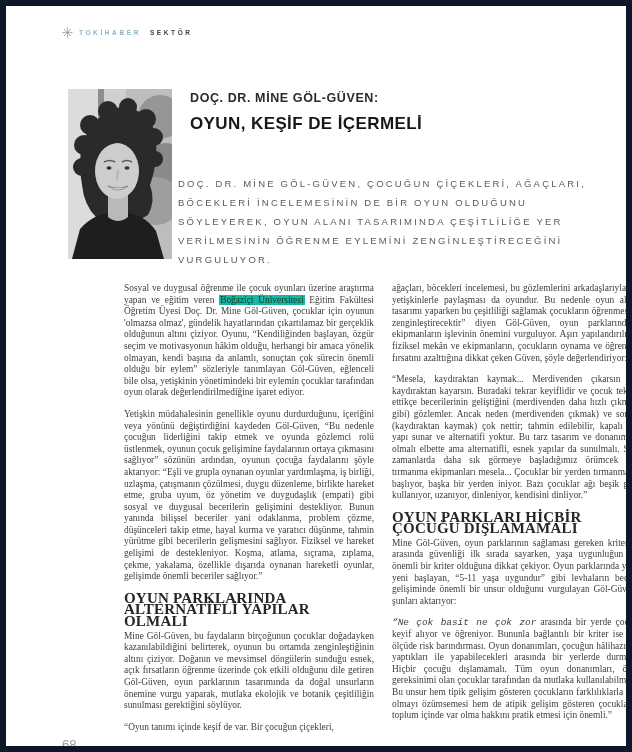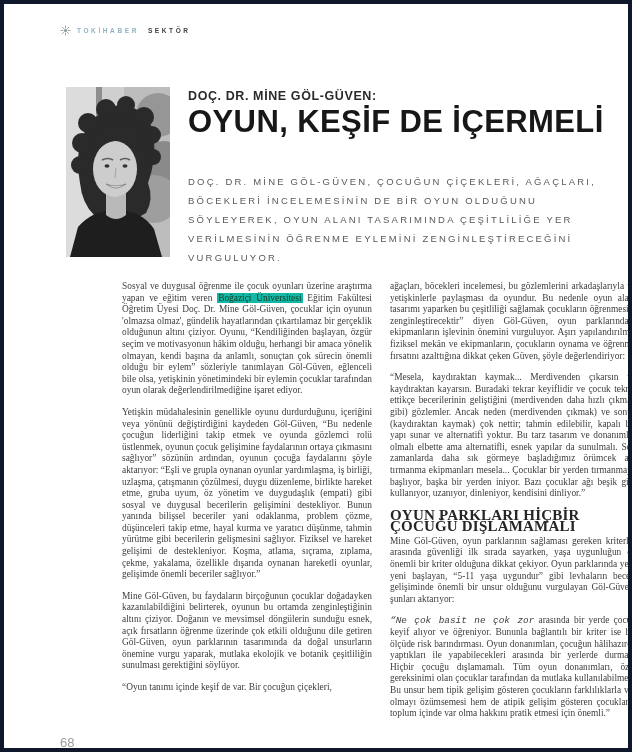--- a/index.html
+++ b/index.html
@@ -1,36 +1,36 @@
 <!DOCTYPE html>
 <html lang="tr"><head>
 <meta charset="utf-8">
 <style>
   html,body { margin:0; padding:0; background:#f4f4f4; }
   .page {
     position:relative; width:632px; height:752px; background:#ffffff;
-    box-sizing:border-box; border:4px solid #0f172a; overflow:hidden;
+    box-sizing:border-box; border:6px solid #0f172a; overflow:hidden;
     font-family:"Liberation Sans", sans-serif;
     padding-left:20px;
   }
   
   .masthead { position:absolute; left:56px; top:21px; display:flex; align-items:center; }
   .masthead .logo { display:inline-flex; margin-right:6px; }
   .masthead .brand { color:#8fb3c3; font-size:6.5px; font-weight:bold; letter-spacing:2.6px; }
   .masthead .section { color:#3f3f3f; font-size:6.5px; font-weight:bold; letter-spacing:2.6px; margin-left:9px; }
   
   .photo { position:absolute; left:62px; top:83px; width:104px; height:170px; }
   .photo svg { display:block; width:100%; height:100%; }
   
   .titleblock { position:absolute; left:184px; top:85px; width:442px; }
   .kicker { font-size:12.5px; font-weight:bold; letter-spacing:0.6px; color:#2a2a2a; }
-  .title { margin:5px 0 12px; font-size:31px; font-weight:bold; letter-spacing:0.4px; color:#171717; line-height:28px; }
+  .title { margin:5px 0 12px; font-size:17px; font-weight:bold; letter-spacing:0.4px; color:#171717; line-height:28px; }
   
   .lede {
-    position:absolute; left:184px; top:168px; width:442px;
+    position:absolute; left:172px; top:168px; width:442px;
     font-size:9.5px; letter-spacing:2.2px; line-height:19px; color:#5a5a5a;
     text-transform:uppercase;
   }
   
   .col {
     position:absolute; top:277px; width:250px;
     font-family:"Liberation Serif", serif; font-size:9.4px; line-height:11.6px;
     color:#3d3d3d; text-align:justify; hyphens:auto; -webkit-hyphens:auto;
   }
   .col-left  { left:118px; }
@@ -107,20 +107,21 @@
   <div class="titleblock">
     <div class="kicker">DOÇ. DR. MİNE GÖL-GÜVEN:</div>
     <h1 class="title">OYUN, KEŞİF DE İÇERMELİ</h1>
   </div>
 
   <div class="lede">DOÇ. DR. MİNE GÖL-GÜVEN, ÇOCUĞUN ÇİÇEKLERİ, AĞAÇLARI, BÖCEKLERİ İNCELEMESİNİN DE BİR OYUN OLDUĞUNU SÖYLEYEREK, OYUN ALANI TASARIMINDA ÇEŞİTLİLİĞE YER VERİLMESİNİN ÖĞRENME EYLEMİNİ ZENGİNLEŞTİRECEĞİNİ VURGULUYOR.</div>
 
   <div class="col col-left">
     <p><span>Sosyal ve duygusal öğrenme ile çocuk oyunları üzerine araştırma yapan ve eğitim veren </span><mark class="hl">Boğaziçi Üniversitesi</mark><span> Eğitim Fakültesi Öğretim Üyesi Doç. Dr. Mine Göl-Güven, çocuklar için oyunun 'olmazsa olmaz', gündelik hayatlarından çıkartılamaz bir gerçeklik olduğunun altını çiziyor. Oyunu, “Kendiliğinden başlayan, özgür seçim ve motivasyonun hâkim olduğu, herhangi bir amaca yönelik olmayan, kendi başına da anlamlı, sonuçtan çok sürecin önemli olduğu bir eylem” sözleriyle tanımlayan Göl-Güven, eğlenceli bile olsa, yetişkinin yönetimindeki bir eylemin çocuklar tarafından oyun olarak değerlendirilmediğine işaret ediyor.</span></p>
     <p>Yetişkin müdahalesinin genellikle oyunu durdurduğunu, içeriğini veya yönünü değiştirdiğini kaydeden Göl-Güven, “Bu nedenle çocuğun liderliğini takip etmek ve oyunda gözlemci rolü üstlenmek, oyunun çocuk gelişimine faydalarının ortaya çıkmasını sağlıyor” sözünün ardından, oyunun çocuğa faydalarını şöyle aktarıyor: “Eşli ve grupla oynanan oyunlar yardımlaşma, iş birliği, uzlaşma, çatışmanın çözülmesi, duygu düzenleme, birlikte hareket etme, gruba uyum, öz yönetim ve duygudaşlık (empati) gibi sosyal ve duygusal becerilerin gelişimini destekliyor. Bunun yanında bilişsel beceriler yani odaklanma, problem çözme, düşünceleri takip etme, hayal kurma ve yaratıcı düşünme, tahmin yürütme gibi becerilerin gelişmesini sağlıyor. Fiziksel ve hareket gelişimi de destekleniyor. Koşma, atlama, sıçrama, zıplama, çekme, yakalama, özellikle dışarıda oynanan hareketli oyunlar, gelişimde önemli beceriler sağlıyor.”</p>
+    <h3 class="subhead">OYUN PARKLARINDA ALTERNATİFLİ YAPILAR OLMALI</h3>
     <p>Mine Göl-Güven, bu faydaların birçoğunun çocuklar doğadayken kazanılabildiğini belirterek, oyunun bu ortamda zenginleştiğinin altını çiziyor. Doğanın ve mevsimsel döngülerin sunduğu esnek, açık fırsatların öğrenme üzerinde çok etkili olduğunu dile getiren Göl-Güven, oyun parklarının tasarımında da doğal unsurların önemine vurgu yaparak, mutlaka ekolojik ve botanik çeşitliliğin sunulması gerektiğini söylüyor.</p>
     <p>“Oyun tanımı içinde keşif de var. Bir çocuğun çiçekleri,</p>
   </div>
 
   <div class="col col-right">
     <p>ağaçları, böcekleri incelemesi, bu gözlemlerini arkadaşlarıyla ve yetişkinlerle paylaşması da oyundur. Bu nedenle oyun alanı tasarımı yaparken bu çeşitliliği sağlamak çocukların öğrenmesini zenginleştirecektir” diyen Göl-Güven, oyun parklarındaki ekipmanların işlevinin önemini vurguluyor. Aşırı yapılandırılmış fiziksel mekân ve ekipmanların, çocukların oynama ve öğrenme fırsatını azalttığına dikkat çeken Güven, şöyle değerlendiriyor:</p>
     <p>“Mesela, kaydıraktan kaymak... Merdivenden çıkarsın ve kaydıraktan kayarsın. Buradaki tekrar keyiflidir ve çocuk tekrar ettikçe becerilerinin geliştiğini (merdivenden daha hızlı çıkmak gibi) gözlemler. Ancak neden (merdivenden çıkmak) ve sonuç (kaydıraktan kaymak) çok nettir; tahmin edilebilir, kapalı bir yapı sunar ve alternatifi yoktur. Bu tarz tasarım ve donanımlar olmalı elbette ama alternatifli, esnek yapılar da sunulmalı. Son zamanlarda daha sık görmeye başladığımız örümcek ağı tırmanma ekipmanları mesela... Çocuklar bir yerden tırmanmaya başlıyor, başka bir yerden iniyor. Bazı çocuklar ağı beşik gibi kullanıyor, uzanıyor, dinleniyor, kendisini dinliyor.”</p>
     <h3 class="subhead">OYUN PARKLARI HİÇBİR ÇOCUĞU DIŞLAMAMALI</h3>
     <p>Mine Göl-Güven, oyun parklarının sağlaması gereken kriterler arasında güvenliği ilk sırada sayarken, yaşa uygunluğun da önemli bir kriter olduğuna dikkat çekiyor. Oyun parklarında yeni yeni başlayan, “5-11 yaşa uygundur” gibi levhaların beceri gelişiminde önemli bir unsur olduğunu vurgulayan Göl-Güven, şunları aktarıyor:</p>
     <p><em class="ital">“Ne çok basit ne çok zor</em><span> arasında bir yerde çocuk keyif alıyor ve öğreniyor. Bununla bağlantılı bir kriter ise bir ölçüde risk barındırması. Oyun donanımları, çocuğun hâlihazırda yaptıkları ile yapabilecekleri arasında bir yerlerde durmalı. Hiçbir çocuğu dışlamamalı. Tüm oyun donanımları, özel gereksinimi olan çocuklar tarafından da mutlaka kullanılabilmeli. Bu unsur hem tipik gelişim gösteren çocukların farklılıklarla var olmayı özümsemesi hem de atipik gelişim gösteren çocukların toplum içinde var olma hakkını pratik etmesi için önemli.”</span></p>

